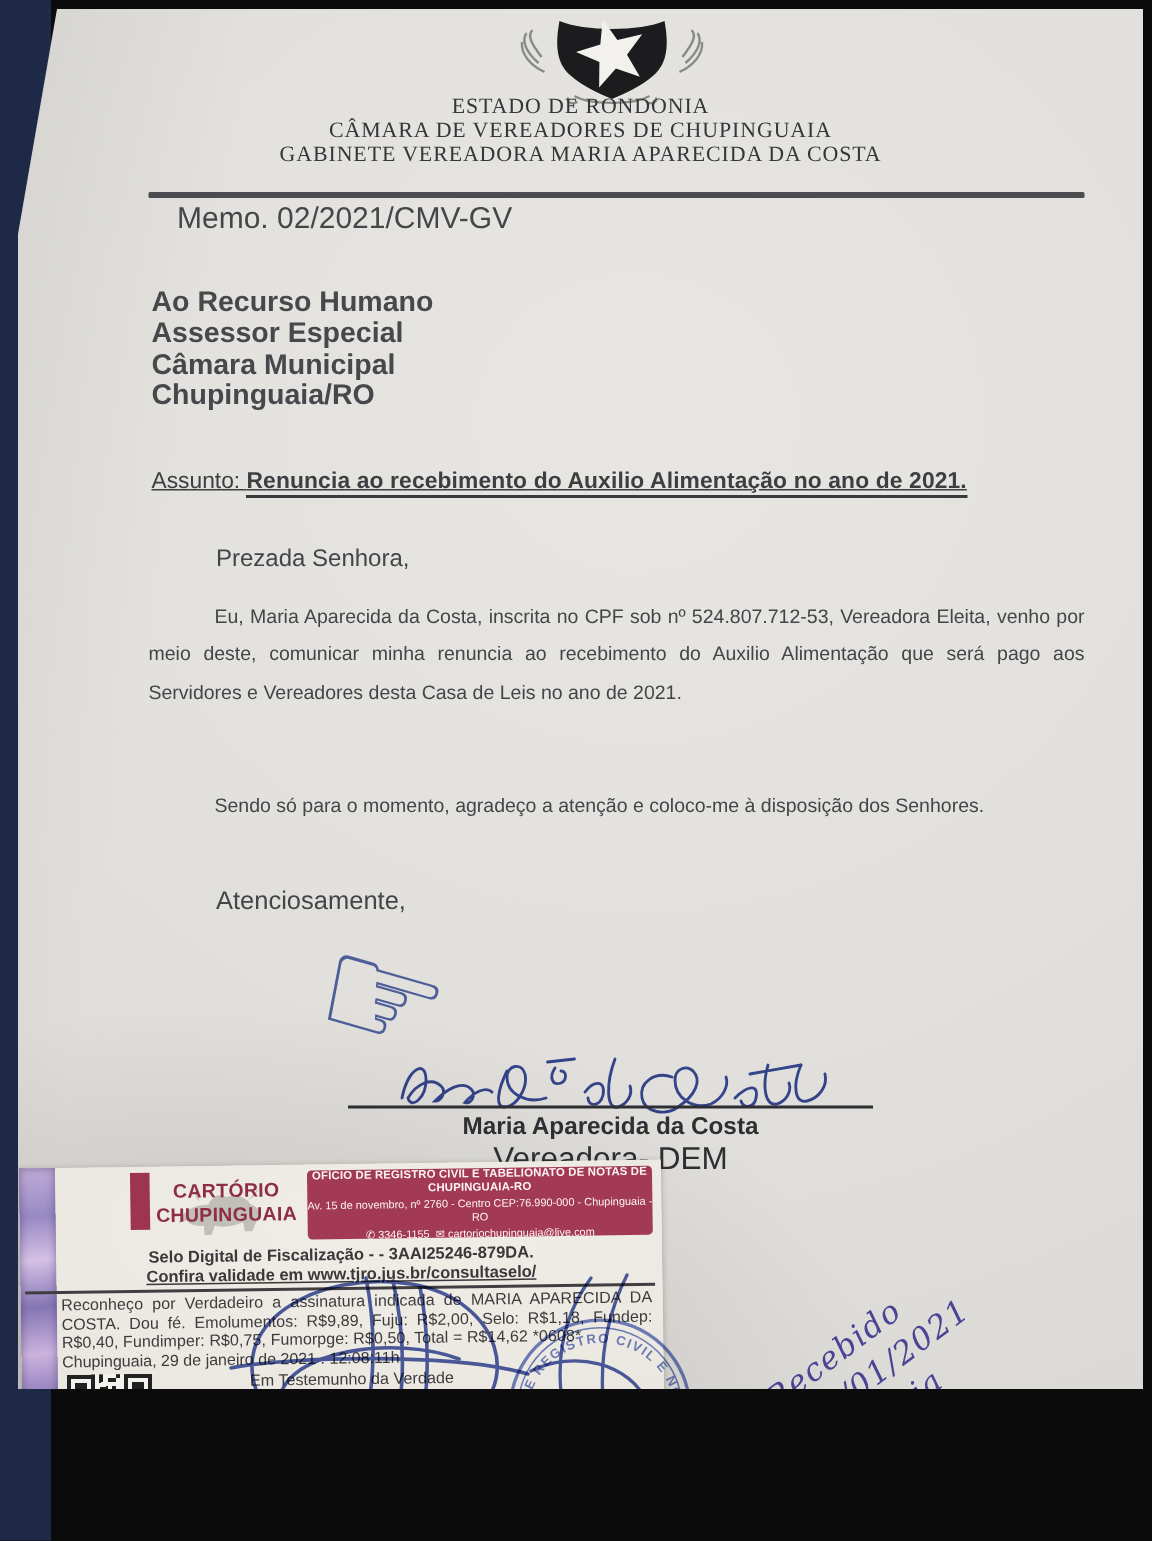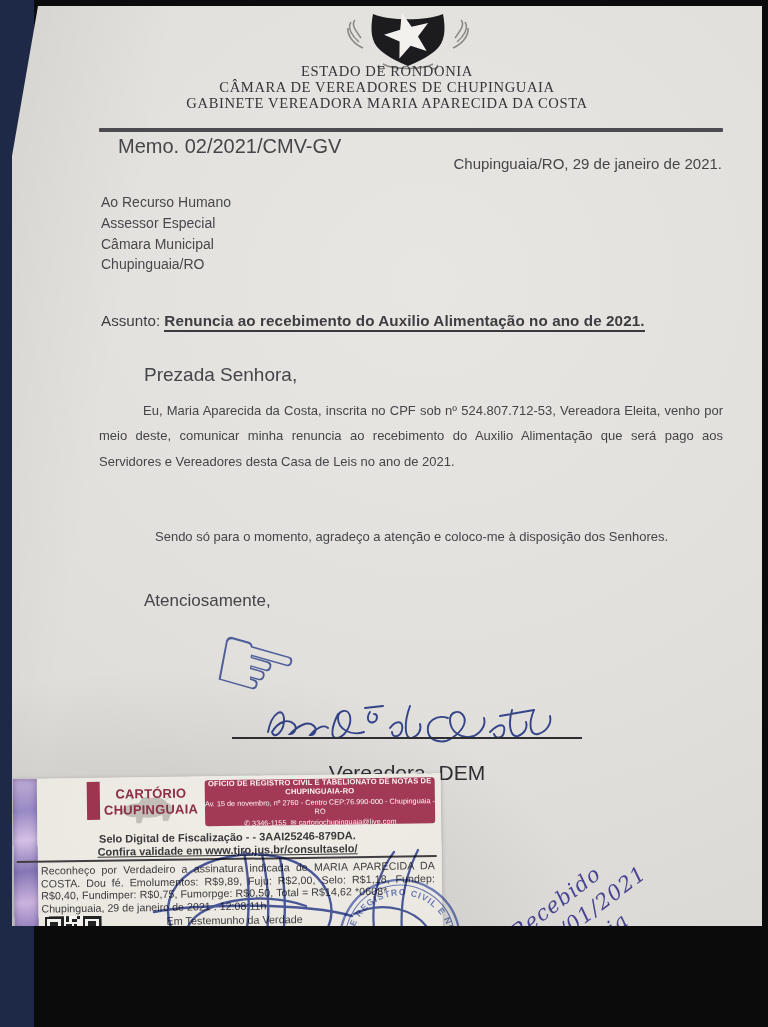--- a/index.html
+++ b/index.html
@@ -13,27 +13,27 @@
     clip-path:polygon(26px 0, 100% 0, 100% 100%, 0 100%, 0 150px);
     color:#3b3b3b;}
   .abs{position:absolute;}
   .serif{font-family:"Liberation Serif",serif;}
   .center{text-align:center;}
   
   #header-lines{left:0;top:57px;width:100%;font-size:14.6px;line-height:16.2px;letter-spacing:.6px;color:#35353a;}
   #header-rule{left:87px;top:122px;width:624px;height:4px;background:#4c4c50;border-radius:1px;}
   #memo-number{left:91px;top:129px;font-size:20px;color:#46464a;margin-left:15px;}
   #date-line{right:40px;top:149px;font-size:15px;color:#46464a;}
-  #recipient{left:89px;top:186px;font-size:14px;line-height:20.8px;color:#48484c;}
-  #subject{left:89px;top:306px;font-size:15.2px;color:#3e3e42;}
+  #recipient{left:89px;top:186px;font-size:19px;line-height:20.8px;color:#48484c;font-weight:bold;}
+  #subject{left:89px;top:306px;font-size:15.2px;color:#3e3e42;text-decoration:underline;}
   #subject b{border-bottom:2.2px solid #3a3a3e;padding-bottom:1px;letter-spacing:.1px;}
   .bodytext{left:87px;width:624px;font-size:13px;line-height:25.4px;text-align:justify;color:#454549;}
-  #salutation{left:132px;top:358px;font-size:19px;color:#454549;}
+  #salutation{left:132px;top:358px;font-size:16px;color:#454549;}
   #para1{top:392px;text-indent:44px;}
-  #para2{top:518px;text-indent:44px;margin-left:12px;}
+  #para2{top:518px;text-indent:44px;}
   #closing{left:132px;top:585px;font-size:17px;color:#454549;}
   
   .ink{mix-blend-mode:multiply;}
   #manicule{left:200px;top:612px;font-family:"DejaVu Sans",sans-serif;font-size:96px;line-height:96px;
     color:#4156a8;transform:rotate(16deg);opacity:.88;}
   #sig-svg{left:250px;top:680px;}
   #sig-line{left:220px;top:731px;width:350px;height:2.4px;background:#2e2e32;}
   #sig-name{left:220px;top:736px;width:350px;font-size:16.2px;font-weight:bold;color:#2f2f33;}
   #sig-title{left:220px;top:755px;width:350px;font-size:21px;font-weight:normal;color:#2f2f33;}
   
@@ -87,21 +87,20 @@
     </svg>
 
     <div class="abs serif center" id="header-lines">
       <div>ESTADO DE RONDONIA</div>
       <div>CÂMARA DE VEREADORES DE CHUPINGUAIA</div>
       <div>GABINETE VEREADORA MARIA APARECIDA DA COSTA</div>
     </div>
     <div class="abs" id="header-rule"></div>
 
     <div class="abs" id="memo-number">Memo. 02/2021/CMV-GV</div>
-    <div class="abs" id="date-line">Chupinguaia/RO, 29 de janeiro de 2021.</div>
 
     <div class="abs" id="recipient">
       <div>Ao Recurso Humano</div>
       <div>Assessor Especial</div>
       <div>Câmara Municipal</div>
       <div>Chupinguaia/RO</div>
     </div>
 
     <div class="abs" id="subject"><span>Assunto: </span><b>Renuncia ao recebimento do Auxilio Alimentação no ano de 2021.</b></div>
 
@@ -116,20 +115,21 @@
         <path d="M6 46 C10 26 22 20 22 34 C22 46 12 54 10 46 C16 36 26 32 32 38 C36 42 32 48 28 48 C36 40 46 34 52 40 C56 44 52 50 48 49 C54 42 62 38 66 42"></path>
         <path d="M76 28 C70 40 68 52 74 52 C82 52 90 40 88 30 C86 22 76 24 76 32 C76 44 90 50 102 46"></path>
         <path d="M108 26 C104 32 106 38 112 36 C116 34 116 28 112 28 M103 22 L121 20"></path>
         <path d="M128 42 C134 34 142 34 140 44 C138 52 130 52 130 46 M148 20 C142 36 142 54 150 52 C156 50 160 44 158 38"></path>
         <path d="M186 32 C174 28 164 36 166 46 C168 56 182 58 190 52 C202 44 206 34 200 28 C196 24 188 26 188 34 C188 46 200 54 212 50 C220 46 224 38 222 32"></path>
         <path d="M228 46 C236 38 244 36 242 46 C241 52 234 54 232 48 M250 24 C246 38 248 52 256 50 C262 48 266 42 264 36 M238 30 L272 24"></path>
         <path d="M272 24 C266 38 268 50 276 48 C284 46 290 38 288 30"></path>
       </g>
     </svg>
     <div class="abs" id="sig-line"></div>
+    <div class="abs center" id="sig-name">Maria Aparecida da Costa</div>
     <div class="abs center" id="sig-title">Vereadora- DEM</div>
 
     <div class="abs" id="label">
       <div class="abs" id="holo-strip"></div>
       <div class="abs" id="maroon-bar"></div>
       <svg class="abs" id="cow-logo" width="72" height="48" viewBox="0 0 72 48">
         <path d="M12 32 q4 -12 20 -12 q4 -9 12 -5 q11 -3 16 5 q7 2 5 9 l-4 9 l-5 0 l-1 -6 q-10 4 -19 2 l-2 6 l-5 0 l0 -6 q-9 0 -12 -4 z M58 18 q6 -4 8 -9 M26 18 q-4 -5 -2 -9" fill="#8f8a82"></path>
       </svg>
       <div class="abs center" id="cartorio-name">
         <div>CARTÓRIO</div>

